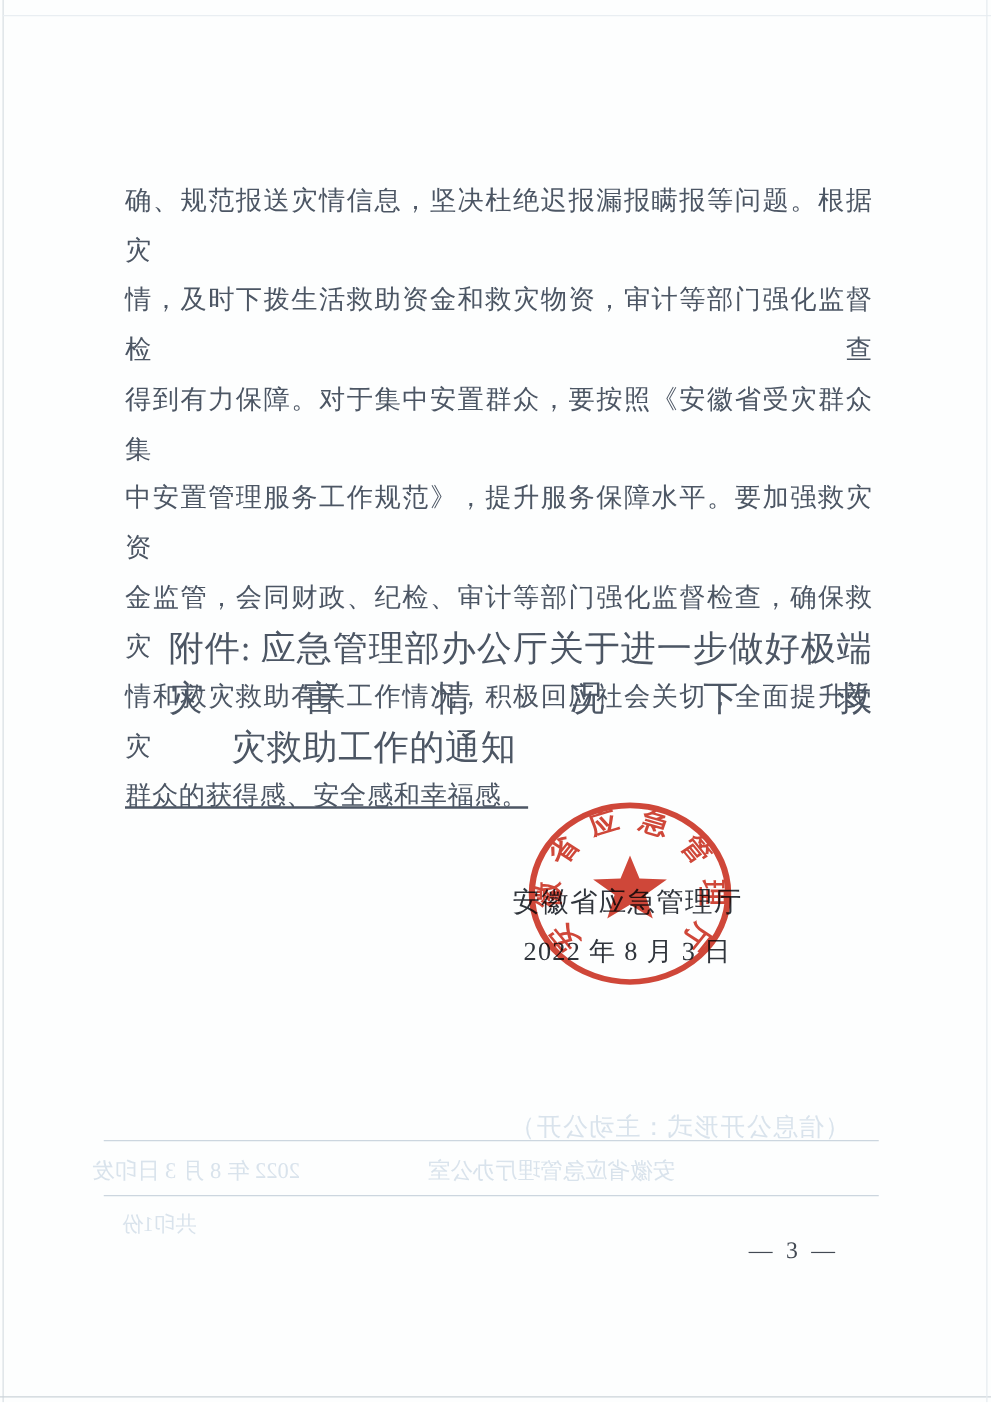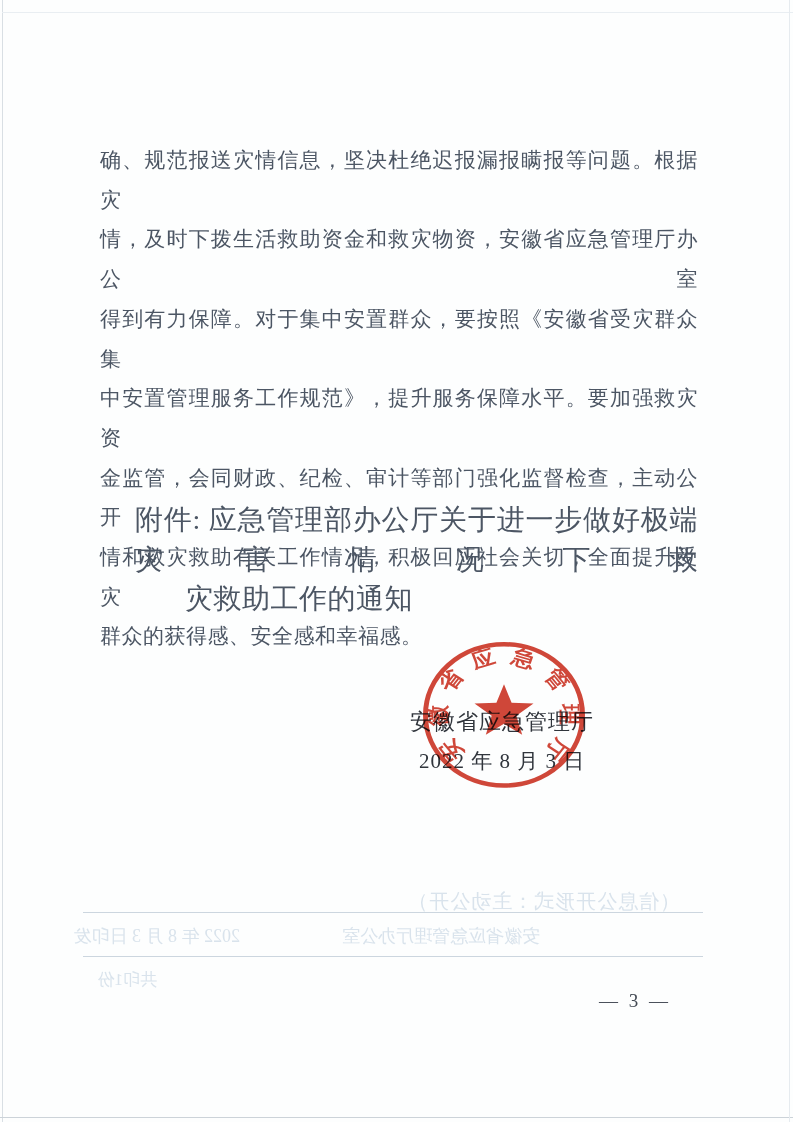--- a/index.html
+++ b/index.html
@@ -17,21 +17,21 @@
   .edge.bottom{left:0;top:1117px;width:793px;height:1px;background:#ccd3d9;}
   .edge.right{left:789px;top:0;width:1px;height:1122px;background:#e6ebef;}
 
   
   .body-text{
     position:absolute;left:100px;top:141px;width:598px;
     font-size:21px;line-height:39.7px;color:#4c5664;
     letter-spacing:0.5px;
   }
   .jline{text-align:justify;text-align-last:justify;}
-  .lline{text-align:center;text-align-last:left;}
+  .lline{text-align:center;text-align-last:left;text-decoration:underline;}
 
   .attachment{
     position:absolute;left:100px;top:500px;width:598px;
     font-size:28px;line-height:39.7px;color:#4c5664;
     letter-spacing:0.5px;
   }
   .attachment .l1{padding-left:35px;text-align:justify;text-align-last:justify;}
   .attachment .l2{padding-left:85px;}
 
   
@@ -77,24 +77,24 @@
 
 <div class="page">
 
   <div class="edge left"></div>
   <div class="edge top"></div>
   <div class="edge bottom"></div>
   <div class="edge right"></div>
 
   <div class="body-text">
     <div class="jline">确、规范报送灾情信息，坚决杜绝迟报漏报瞒报等问题。根据灾</div>
-    <div class="jline">情，及时下拨生活救助资金和救灾物资，安徽省应急管理厅办公室</div>
+    <div class="jline">情，及时下拨生活救助资金和救灾物资，审计等部门强化监督检查</div>
     <div class="jline">得到有力保障。对于集中安置群众，要按照《安徽省受灾群众集</div>
     <div class="jline">中安置管理服务工作规范》，提升服务保障水平。要加强救灾资</div>
-    <div class="jline">金监管，会同财政、纪检、审计等部门强化监督检查，主动公开</div>
+    <div class="jline">金监管，会同财政、纪检、审计等部门强化监督检查，确保救灾</div>
     <div class="jline">情和救灾救助有关工作情况，积极回应社会关切，全面提升受灾</div>
     <div class="lline">群众的获得感、安全感和幸福感。</div>
   </div>
 
   <div class="attachment">
     <div class="l1">附件: 应急管理部办公厅关于进一步做好极端灾害情况下救</div>
     <div class="l2">灾救助工作的通知</div>
   </div>
 
   <div class="signer-org">安徽省应急管理厅</div>

